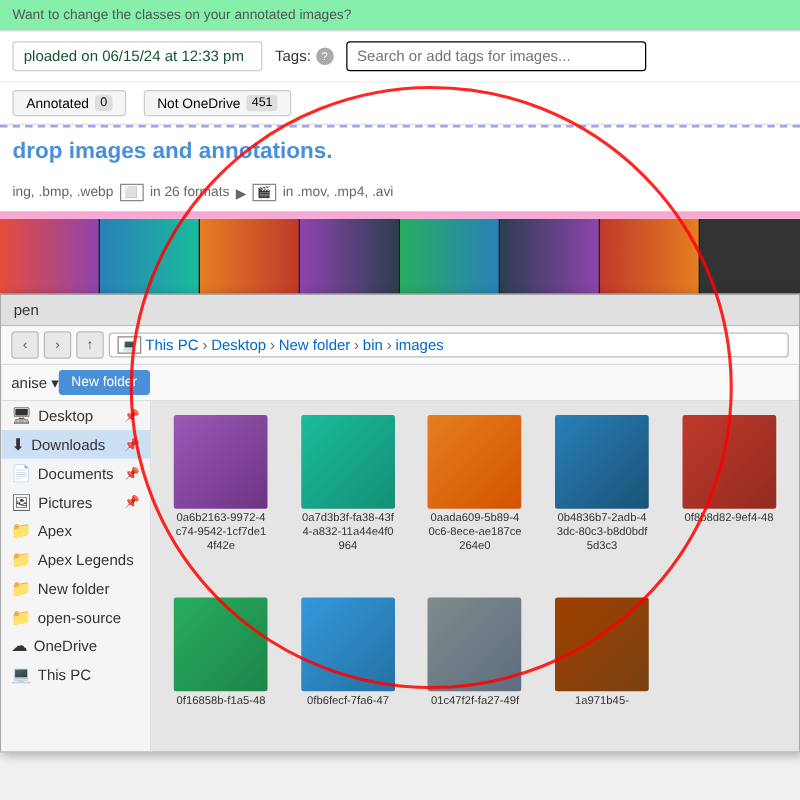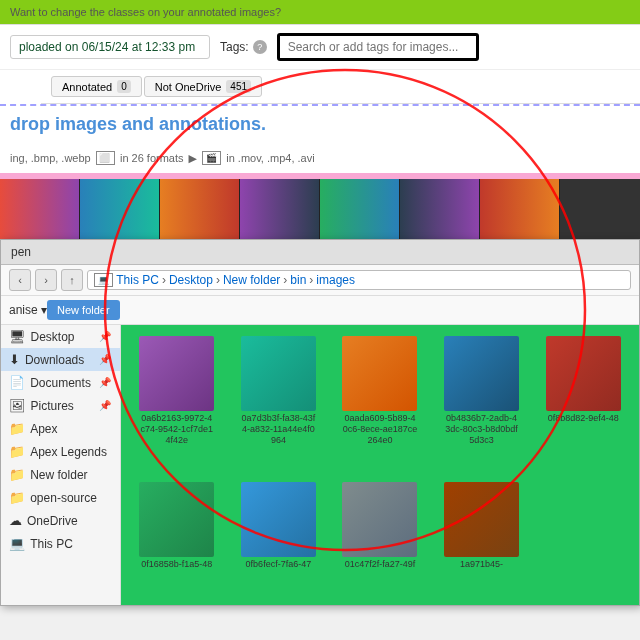--- a/index.html
+++ b/index.html
@@ -14,21 +14,21 @@
     }
 
     
     .top-section {
       background: #fff;
       padding: 0;
       position: relative;
     }
 
     .top-bar {
-      background: #84cc16;
+      background: #86efac;
       padding: 6px 10px;
       border-bottom: 1px solid #ddd;
       font-size: 11px;
       color: #555;
     }
 
     .upload-row {
       display: flex;
       align-items: center;
       padding: 8px 10px;
@@ -59,34 +59,33 @@
       border-radius: 50%;
       width: 14px;
       height: 14px;
       display: inline-flex;
       align-items: center;
       justify-content: center;
       font-size: 9px;
     }
 
     .tags-search {
-      border: 3px solid #000000;
+      border: 1px solid #000000;
       border-radius: 3px;
       padding: 4px 8px;
       font-size: 12px;
       color: #aaa;
-      width: 202px;
+      width: 240px;
     }
 
     .annotated-tabs {
       display: flex;
       padding: 6px 10px;
-      gap: 2px;
+      gap: 14px;
       border-bottom: 1px solid #ddd;
-      margin-left: 41px;
     }
 
     .tab-btn {
       border: 1px solid #ccc;
       background: #f5f5f5;
       padding: 3px 10px;
       border-radius: 3px;
       font-size: 11px;
       cursor: pointer;
       display: flex;
@@ -272,21 +271,21 @@
       font-size: 10px;
     }
 
     .file-grid {
       flex: 1;
       padding: 8px;
       display: grid;
       grid-template-columns: repeat(5, 1fr);
       gap: 6px;
       overflow-y: auto;
-      background: #22c55e;
+      background: #e5e5e5;
     }
 
     .file-item {
       display: flex;
       flex-direction: column;
       align-items: center;
       gap: 2px;
       cursor: pointer;
       padding: 3px;
       border-radius: 3px;

